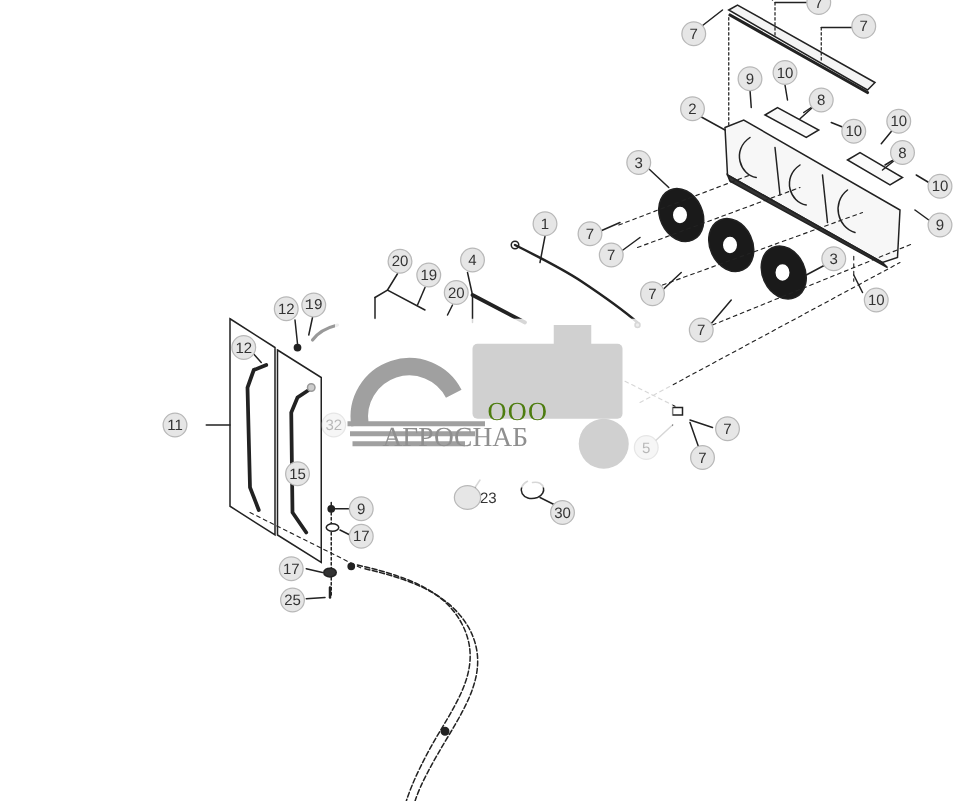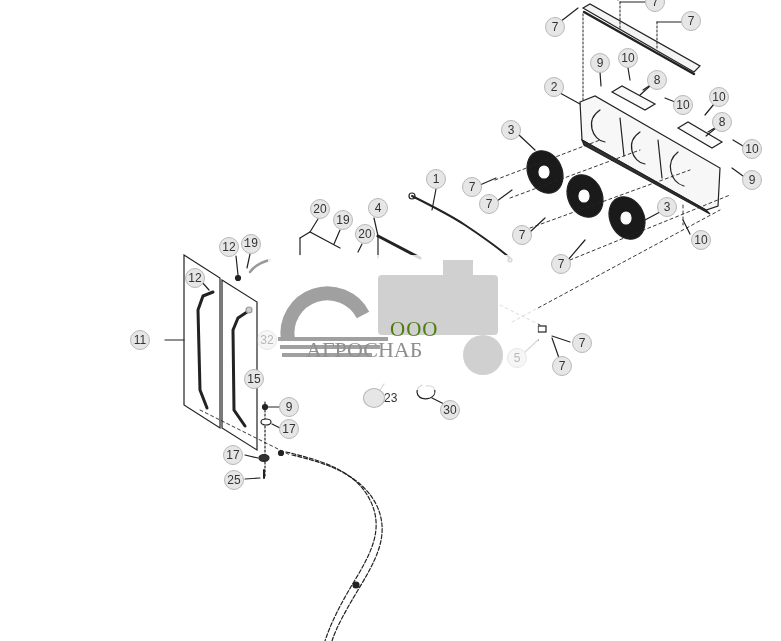--- a/index.html
+++ b/index.html
@@ -193,21 +193,21 @@
     <div class="callout" style="left: 561px; top: 264px;">7</div>
     <div class="callout" style="left: 436px; top: 179px;">1</div>
     <div class="callout" style="left: 378px; top: 208px;">4</div>
     <div class="callout" style="left: 320px; top: 209px;">20</div>
     <div class="callout" style="left: 343px; top: 220px;">19</div>
     <div class="callout" style="left: 365px; top: 234px;">20</div>
     <div class="callout" style="left: 229px; top: 247px;">12</div>
     <div class="callout" style="left: 251px; top: 244px; font-family: Liberation Mono, monospace;">19</div>
     <div class="callout" style="left: 195px; top: 278px;">12</div>
     <div class="callout" style="left: 140px; top: 340px;">11</div>
-    <div class="callout" style="left: 254px; top: 332px; margin-top: 37px;">15</div>
+    <div class="callout" style="left: 238px; top: 332px; margin-top: 37px;">15</div>
     <div class="callout faded" style="left: 267px; top: 340px;">32</div>
     <div class="callout faded" style="left: 517px; top: 358px;">5</div>
     <div class="callout" style="left: 582px; top: 343px;">7</div>
     <div class="callout" style="left: 562px; top: 366px;">7</div>
     <div class="callout" style="left: 373px; top: 398px; padding-left: 20px;">23</div>
     <div class="callout" style="left: 450px; top: 410px;">30</div>
     <div class="callout" style="left: 289px; top: 407px;">9</div>
     <div class="callout" style="left: 289px; top: 429px;">17</div>
     <div class="callout" style="left: 233px; top: 455px;">17</div>
     <div class="callout" style="left: 234px; top: 480px;">25</div>

